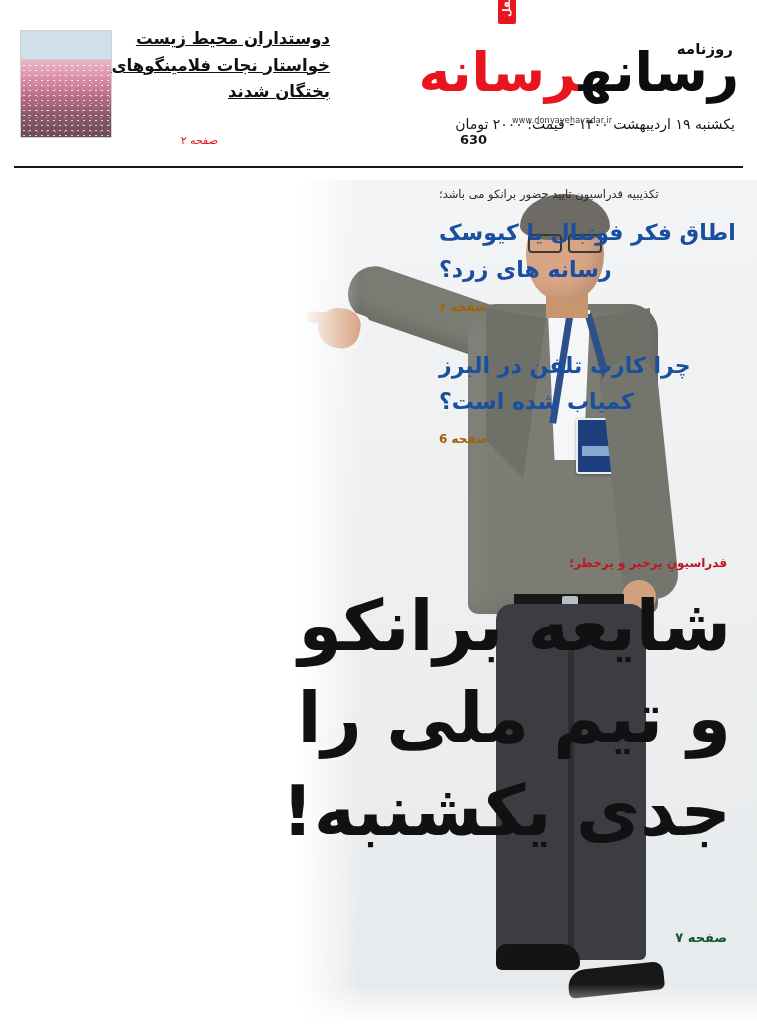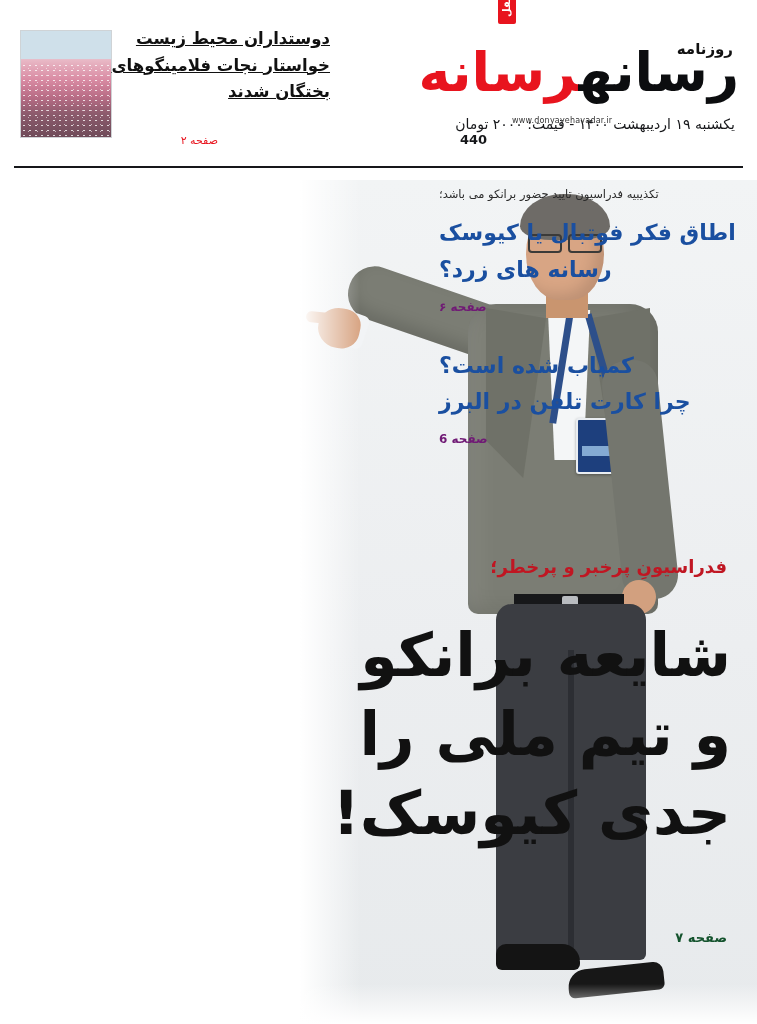--- a/index.html
+++ b/index.html
@@ -157,42 +157,42 @@
     font-size: 22px;
     font-weight: bold;
     color: #1a4fa0;
     line-height: 1.65;
   }
   .brief-head .l2 { display: block; }
   .brief-page {
     margin-top: 12px;
     font-size: 12px;
     font-weight: bold;
-    color: #701a75;
+    color: #a16207;
   }
   .brief2 { margin-top: 6px; }
 
   
   .lead-kicker {
     position: absolute;
     top: 556px; right: 30px;
-    font-size: 18px;
+    font-size: 12px;
     color: #c01622;
     font-weight: bold;
     direction: rtl;
   }
   .lead {
     position: absolute;
-    top: 616px; right: 26px;
+    top: 580px; right: 26px;
     width: 430px;
     direction: rtl;
     text-align: right;
     color: #111;
     font-weight: bold;
-    font-size: 60px;
+    font-size: 70px;
     line-height: 1.32;
     letter-spacing: -1px;
   }
   .lead div { white-space: nowrap; }
   .lead-page {
     position: absolute;
     top: 930px; right: 30px;
     font-size: 13px;
     font-weight: bold;
     color: #14532d;
@@ -368,21 +368,21 @@
     </div>
 
     <div class="nameplate">
       <div class="np-kicker">روزنامه</div>
       <div class="np-badge">رسانه مستقل</div>
       <div class="np-title">
         <span>رسانه</span><span class="accent">رسانه</span>
       </div>
       <div class="np-meta">یکشنبه ۱۹ اردیبهشت ۱۴۰۰ - قیمت: ۲۰۰۰ تومان</div>
       <div class="np-site">www.donyayehavadar.ir</div>
-      <div class="np-issue">440</div>
+      <div class="np-issue">630</div>
     </div>
   </div>
   <div class="mast-rule"></div>
 
   <div class="hero">
     <div class="hero-bg"></div>
     <div class="fig">
       <div class="arm-point"></div>
       <div class="cuff"></div>
       <div class="hand"></div>
@@ -417,29 +417,29 @@
       <div class="brief-kicker">تکذیبیه فدراسیون تایید حضور برانکو می باشد؛</div>
       <div class="brief-head">
         <span class="l2">اطاق فکر فوتبال یا کیوسک</span>
         <span class="l2">رسانه های زرد؟</span>
       </div>
       <div class="brief-page">صفحه ۶</div>
     </div>
 
     <div class="brief brief2">
       <div class="brief-head">
+        <span class="l2">چرا کارت تلفن در البرز</span>
         <span class="l2">کمیاب شده است؟</span>
-        <span class="l2">چرا کارت تلفن در البرز</span>
       </div>
       <div class="brief-page">صفحه 6</div>
     </div>
 
   </div>
 
   <div class="lead-kicker">فدراسیونِ پرخبر و پرخطر؛</div>
   <div class="lead">
     <div>شایعه برانکو</div>
     <div>و تیم ملی را</div>
-    <div>جدی کیوسک!</div>
+    <div>جدی یکشنبه!</div>
   </div>
   <div class="lead-page">صفحه ۷</div>
 
 </div>
 
 </body></html>

